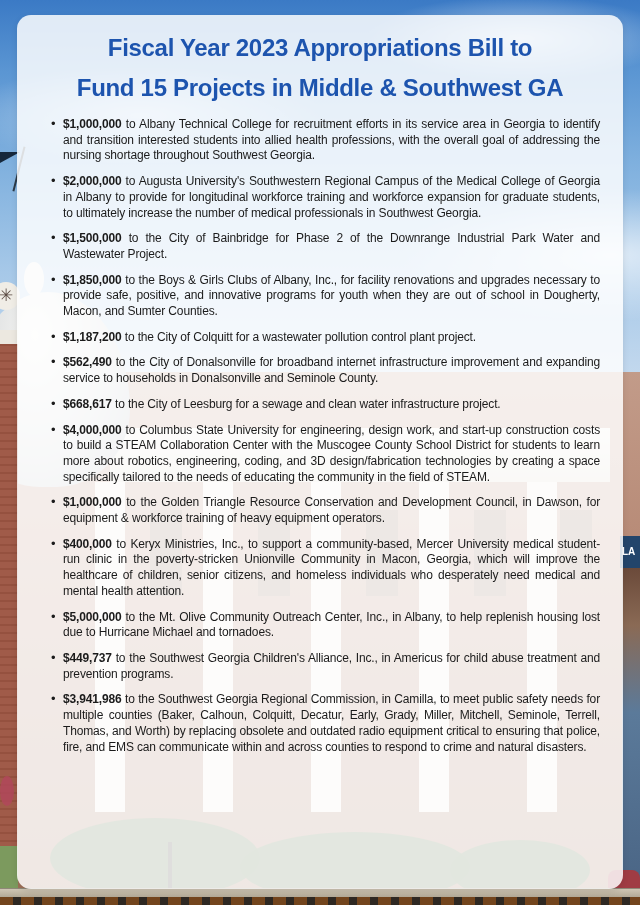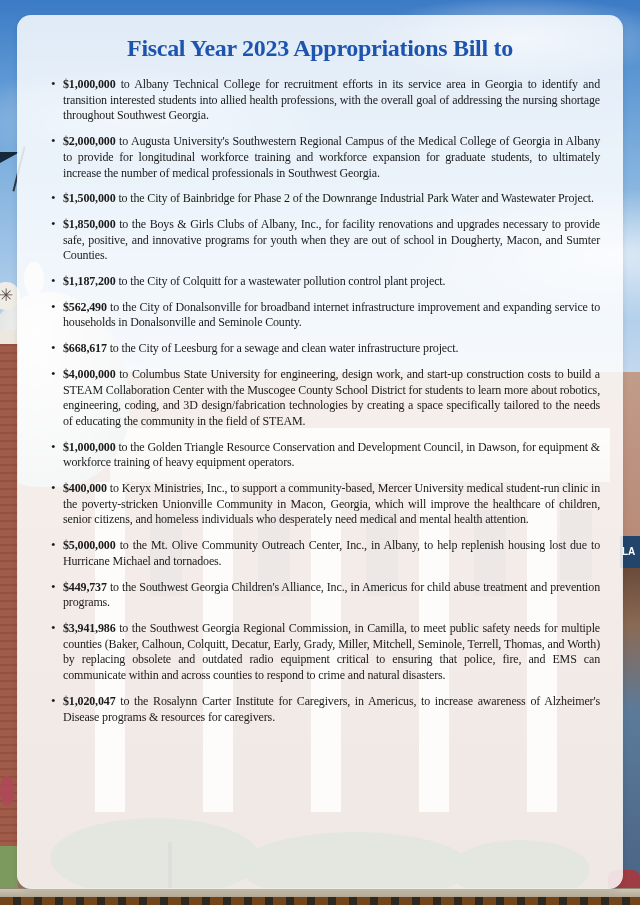--- a/index.html
+++ b/index.html
@@ -50,21 +50,21 @@
     color:#ffffff; font-size:10px; font-weight:bold; line-height:32px; text-align:left; padding-left:2px; box-sizing:border-box; }
   .right-lower { position:absolute; right:0; top:568px; width:18px; bottom:16px;
     background:linear-gradient(180deg,#6b4a3a 0%, #8a6a55 18%, #5b7a9a 45%, #4a6585 100%); }
   .awning { position:absolute; right:0; top:870px; width:32px; height:20px; border-radius:8px 8px 0 0; background:#a03c44; }
   .band-step { position:absolute; left:0; right:0; bottom:8px; height:8px;
     background:linear-gradient(180deg,#cfc6b4,#b2a996); border-top:1px solid #8f8878; }
   .band-dark { position:absolute; left:0; right:0; bottom:0; height:8px;
     background:repeating-linear-gradient(90deg,#73451d 0 13px, #2e2822 13px 21px); }
   
   .panel { position:absolute; left:17px; top:15px; width:606px; height:874px;
-    background:rgba(255,255,255,.84); border-radius:14px; box-shadow:0 2px 6px rgba(0,0,0,.10);font-family:Liberation Serif, serif; }
+    background:rgba(255,255,255,.84); border-radius:14px; box-shadow:0 2px 6px rgba(0,0,0,.10); }
   .title { margin:13px 8px 6px; text-align:center; color:#1d54ae;
     font-size:24px; line-height:40px; font-weight:bold; letter-spacing:-0.3px; }
   .title span { display:block; }
   .list { margin:9px 10px 0; padding:0 13px 0 22px; list-style:none; }
   .list li { position:relative; padding-left:14px; margin-bottom:10px;
     font-size:12px; line-height:15.7px; letter-spacing:-0.15px;
     color:#1b1b1b; text-align:justify; }
   .list li::before { content:"\2022"; position:absolute; left:2px; top:-1px; font-size:13px; color:#1b1b1b; }
   .amt { font-weight:bold; }
 </style>
@@ -97,31 +97,31 @@
   <div class="trunk"></div>
   <div class="sign">LA</div>
   <div class="right-lower"></div>
   <div class="awning"></div>
   <div class="band-step"></div>
   <div class="band-dark"></div>
 
   <div class="panel">
     <h1 class="title">
       <span>Fiscal Year 2023 Appropriations Bill to</span>
+      <span>Fund 15 Projects in Middle &amp; Southwest GA</span>
     </h1>
     <ul class="list">
       <li><span class="amt">$1,000,000</span> <span>to Albany Technical College for recruitment efforts in its service area in Georgia to identify and transition interested students into allied health professions, with the overall goal of addressing the nursing shortage throughout Southwest Georgia.</span></li>
       <li><span class="amt">$2,000,000</span> <span>to Augusta University's Southwestern Regional Campus of the Medical College of Georgia in Albany to provide for longitudinal workforce training and workforce expansion for graduate students, to ultimately increase the number of medical professionals in Southwest Georgia.</span></li>
       <li><span class="amt">$1,500,000</span> <span>to the City of Bainbridge for Phase 2 of the Downrange Industrial Park Water and Wastewater Project.</span></li>
       <li><span class="amt">$1,850,000</span> <span>to the Boys &amp; Girls Clubs of Albany, Inc., for facility renovations and upgrades necessary to provide safe, positive, and innovative programs for youth when they are out of school in Dougherty, Macon, and Sumter Counties.</span></li>
       <li><span class="amt">$1,187,200</span> <span>to the City of Colquitt for a wastewater pollution control plant project.</span></li>
       <li><span class="amt">$562,490</span> <span>to the City of Donalsonville for broadband internet infrastructure improvement and expanding service to households in Donalsonville and Seminole County.</span></li>
       <li><span class="amt">$668,617</span> <span>to the City of Leesburg for a sewage and clean water infrastructure project.</span></li>
       <li><span class="amt">$4,000,000</span> <span>to Columbus State University for engineering, design work, and start-up construction costs to build a STEAM Collaboration Center with the Muscogee County School District for students to learn more about robotics, engineering, coding, and 3D design/fabrication technologies by creating a space specifically tailored to the needs of educating the community in the field of STEAM.</span></li>
       <li><span class="amt">$1,000,000</span> <span>to the Golden Triangle Resource Conservation and Development Council, in Dawson, for equipment &amp; workforce training of heavy equipment operators.</span></li>
       <li><span class="amt">$400,000</span> <span>to Keryx Ministries, Inc., to support a community-based, Mercer University medical student-run clinic in the poverty-stricken Unionville Community in Macon, Georgia, which will improve the healthcare of children, senior citizens, and homeless individuals who desperately need medical and mental health attention.</span></li>
       <li><span class="amt">$5,000,000</span> <span>to the Mt. Olive Community Outreach Center, Inc., in Albany, to help replenish housing lost due to Hurricane Michael and tornadoes.</span></li>
       <li><span class="amt">$449,737</span> <span>to the Southwest Georgia Children's Alliance, Inc., in Americus for child abuse treatment and prevention programs.</span></li>
       <li><span class="amt">$3,941,986</span> <span>to the Southwest Georgia Regional Commission, in Camilla, to meet public safety needs for multiple counties (Baker, Calhoun, Colquitt, Decatur, Early, Grady, Miller, Mitchell, Seminole, Terrell, Thomas, and Worth) by replacing obsolete and outdated radio equipment critical to ensuring that police, fire, and EMS can communicate within and across counties to respond to crime and natural disasters.</span></li>
-      <li><span class="amt">$1,020,047</span> <span>to the Rosalynn Carter Institute for Caregivers, in Americus, to increase awareness of Alzheimer's Disease programs &amp; resources for caregivers.</span></li>
     </ul>
   </div>
 </div>
 
 </body></html>

